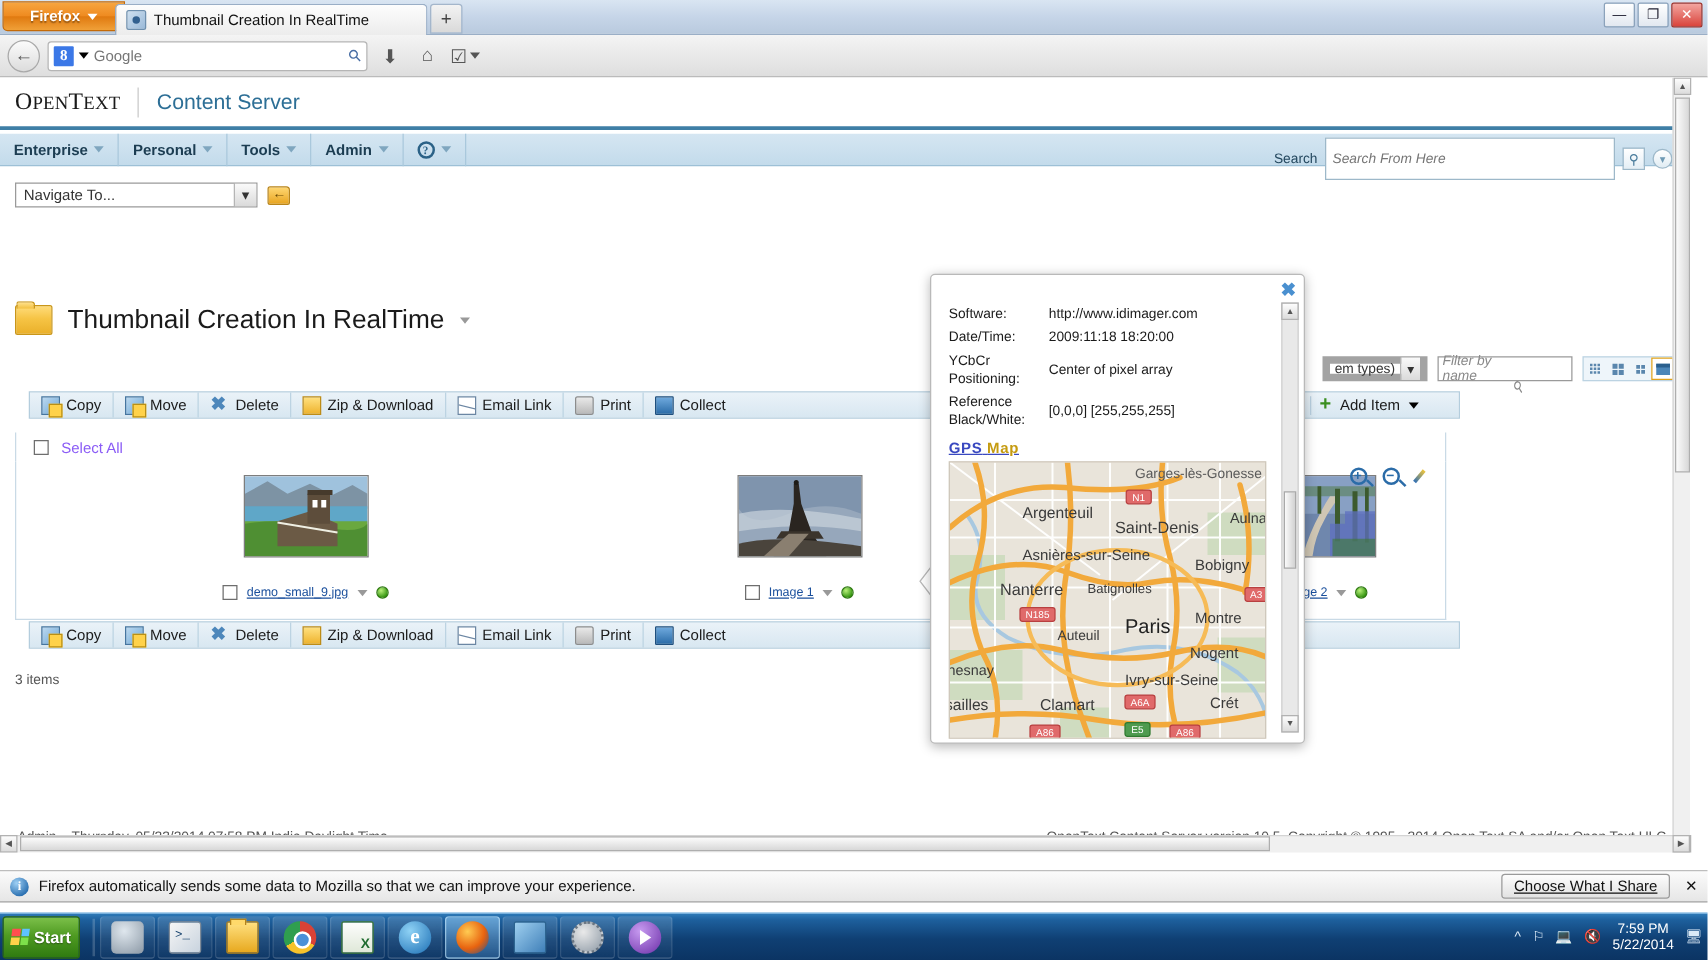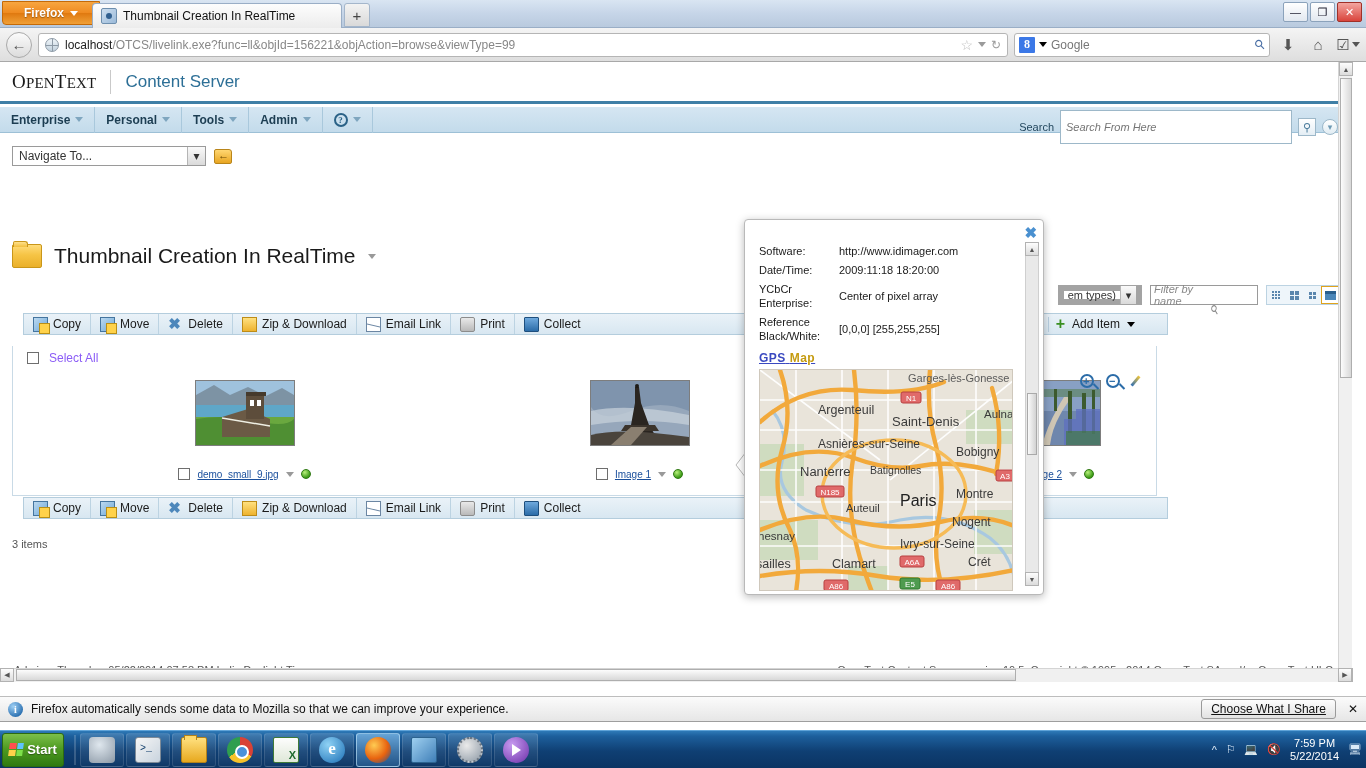--- a/index.html
+++ b/index.html
@@ -404,29 +404,20 @@
     <span class="tab-title">Thumbnail Creation In RealTime</span>
   </div>
   <div class="ff-newtab">+</div>
   <div class="ff-btn ff-min">—</div>
   <div class="ff-btn ff-max">❐</div>
   <div class="ff-btn ff-close">✕</div>
 </div>
 
 <div class="ff-navbar">
   <div class="nav-back">←</div>
-  <div class="urlbar">
-    <span class="globe-icon"></span>
-    <span class="url-text"><b>localhost</b><span>/OTCS/livelink.exe?func=ll&amp;objId=156221&amp;objAction=browse&amp;viewType=99</span></span>
-    <span class="url-right">
-      <span class="star-ic">☆</span>
-      <span class="tri-down"></span>
-      <span>↻</span>
-    </span>
-  </div>
   <div class="searchbar">
     <span class="g-logo">8</span>
     <span class="tri-down"></span>
     <span class="search-ph">Google</span>
     <span class="mag">⚲</span>
   </div>
   <div class="nav-ic">⬇</div>
   <div class="nav-ic">⌂</div>
   <div class="nav-ic">☑<span class="tri-down" style="margin-left:2px"></span></div>
 </div>
@@ -745,21 +736,21 @@
     <div class="popup-body">
       <div class="exif-row">
         <span class="exif-key">Software:</span>
         <span class="exif-val">http://www.idimager.com</span>
       </div>
       <div class="exif-row">
         <span class="exif-key">Date/Time:</span>
         <span class="exif-val">2009:11:18 18:20:00</span>
       </div>
       <div class="exif-row">
-        <span class="exif-key">YCbCr Enterprise:</span>
+        <span class="exif-key">YCbCr Positioning:</span>
         <span class="exif-val">Center of pixel array</span>
       </div>
       <div class="exif-row">
         <span class="exif-key">Reference Black/White:</span>
         <span class="exif-val">[0,0,0] [255,255,255]</span>
       </div>
 
       <a href="#" class="gps-link"><span>GPS</span> <span class="mapw">Map</span></a>
 
       <div class="map">

